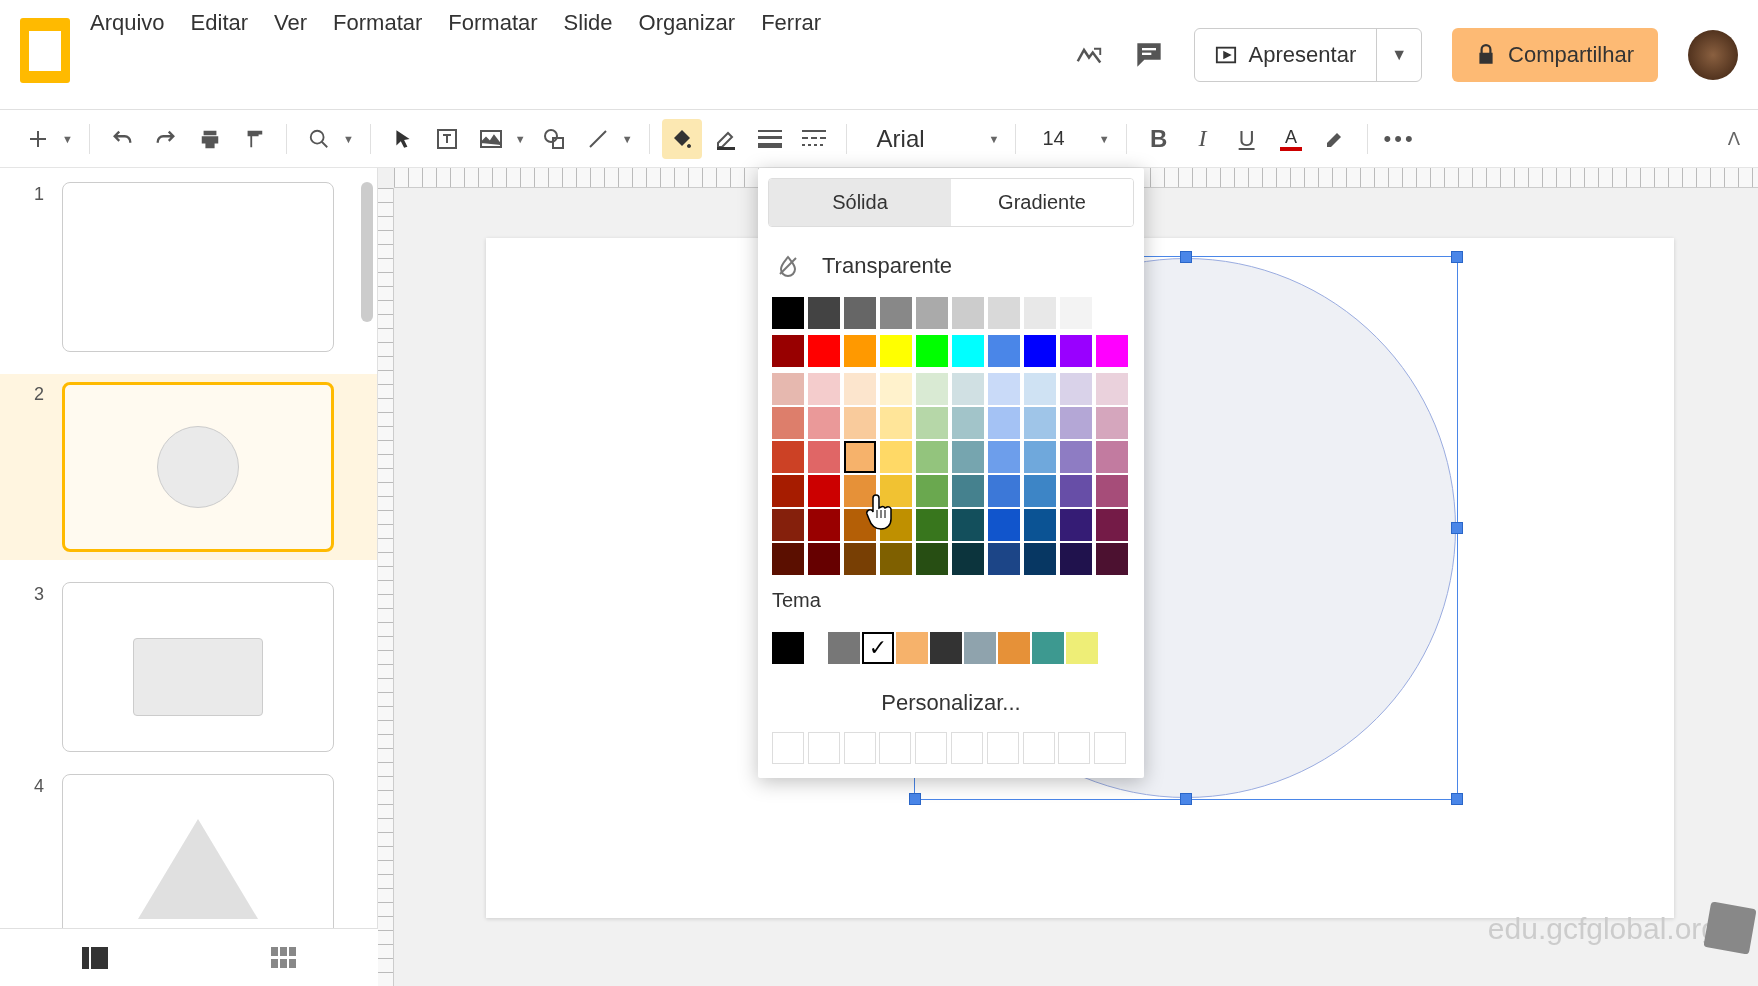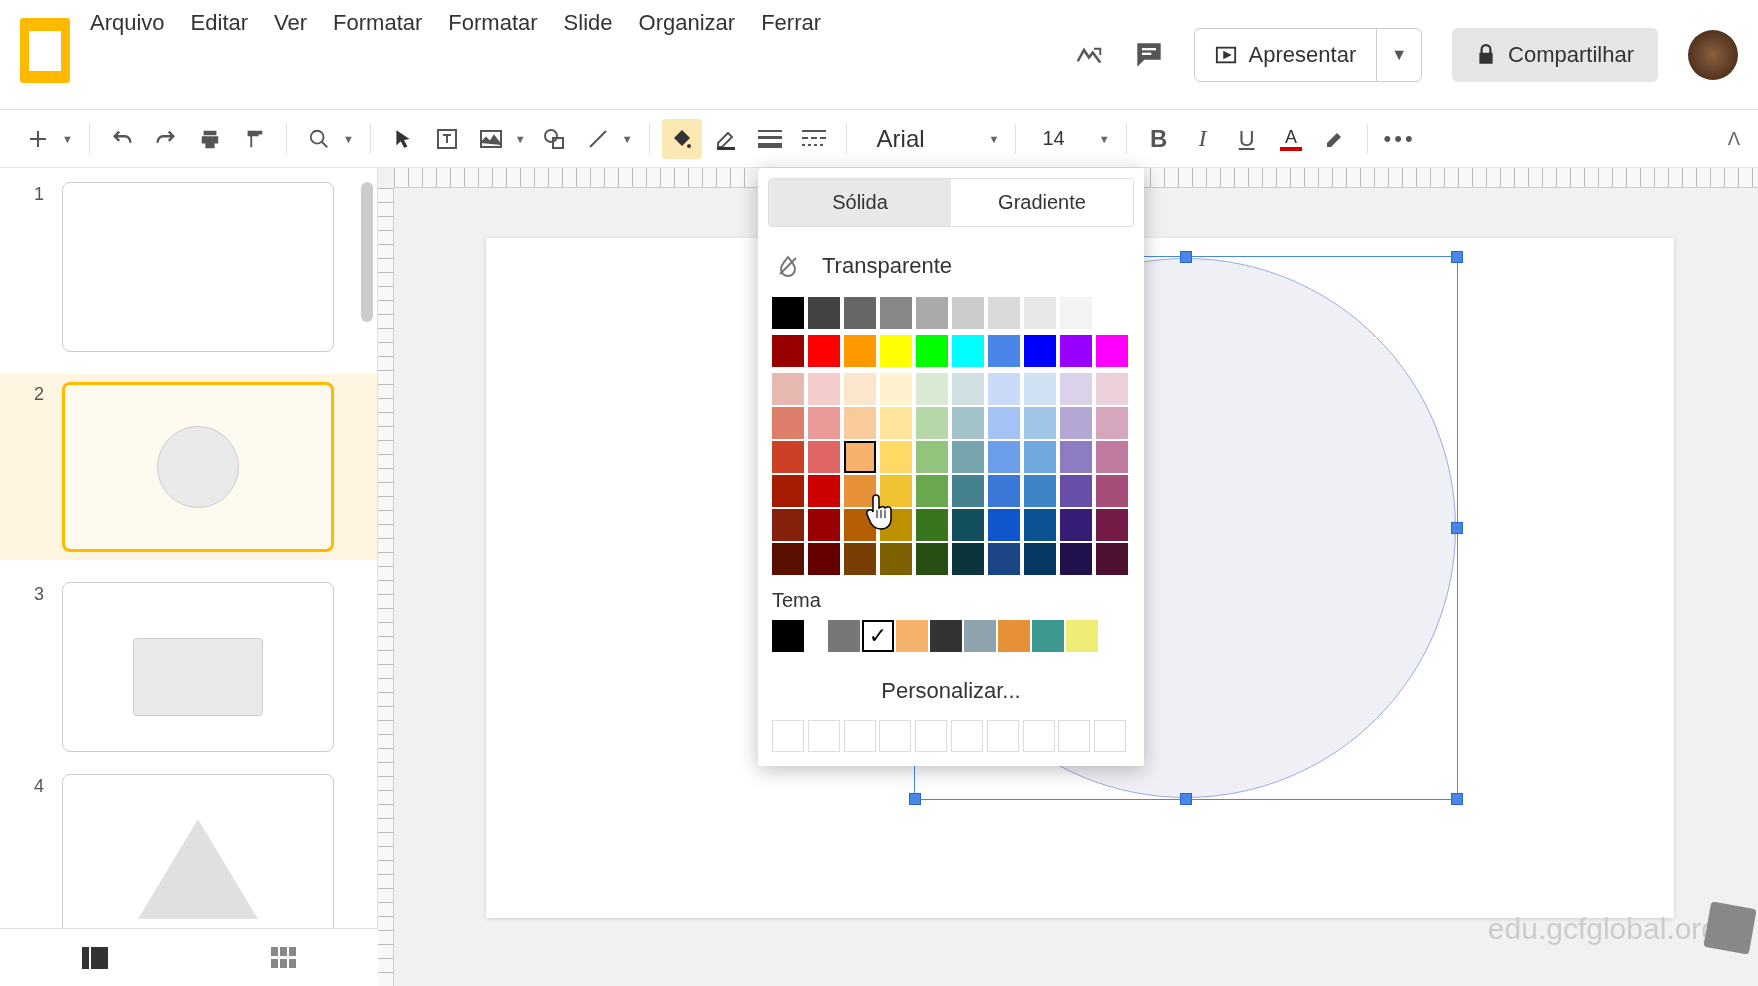--- a/index.html
+++ b/index.html
@@ -14,21 +14,21 @@
 .doc-title { font-size: 28px; color: #888; font-weight: 400; }
 .star-icon, .folder-icon { font-size: 22px; color: #bbb; }
 .menu-bar { display: flex; gap: 26px; font-size: 22px; color: #333; }
 .menu-bar span { cursor: pointer; }
 
 .header-right { display: flex; align-items: center; gap: 30px; padding-top: 18px; }
 .icon-btn { font-size: 28px; color: #555; cursor: pointer; }
 .present-btn { display: flex; align-items: center; border: 1px solid #ccc; border-radius: 6px; overflow: hidden; height: 54px; }
 .present-main { display: flex; align-items: center; gap: 12px; padding: 0 20px; font-size: 22px; color: #333; border-right: 1px solid #ccc; height: 100%; }
 .present-dropdown { padding: 0 14px; font-size: 16px; color: #555; }
-.share-btn { background: #e5e5e5; border-radius: 6px; padding: 14px 24px; display: flex; align-items: center; gap: 12px; font-size: 22px; color: #333; font-weight: 500; }
+.share-btn { background: #fdba74; border-radius: 6px; padding: 14px 24px; display: flex; align-items: center; gap: 12px; font-size: 22px; color: #333; font-weight: 500; }
 .avatar { width: 50px; height: 50px; border-radius: 50%; background: radial-gradient(#8a6040, #3a2010); }
 
 
 .toolbar { display: flex; align-items: center; height: 58px; padding: 0 18px; border-bottom: 1px solid #e5e5e5; gap: 4px; }
 .tool-btn { width: 40px; height: 40px; display: flex; align-items: center; justify-content: center; color: #555; font-size: 22px; cursor: pointer; border-radius: 4px; }
 .tool-btn.active { background: #fce8b2; }
 .tool-sep { width: 1px; height: 30px; background: #e0e0e0; margin: 0 8px; }
 .tool-dropdown { font-size: 11px; color: #666; margin-left: -4px; cursor: pointer; padding: 0 4px; }
 .font-select { font-size: 24px; padding: 0 60px 0 18px; color: #333; }
 .font-size { font-size: 20px; padding: 0 30px 0 14px; color: #333; }
@@ -72,21 +72,21 @@
 .cp-tab { flex: 1; text-align: center; padding: 12px 0; font-size: 20px; color: #333; background: #fff; }
 .cp-tab.active { background: #e8e8e8; }
 .cp-transparent { display: flex; align-items: center; gap: 22px; padding: 8px 18px 18px; font-size: 22px; color: #333; }
 .cp-trans-icon svg { width: 24px; height: 24px; }
 
 .cp-grid { display: grid; grid-template-columns: repeat(10, 1fr); gap: 2px; padding: 0 14px; }
 .cp-swatch { width: 32px; height: 32px; cursor: pointer; }
 .cp-swatch.selected { outline: 2px solid #000; outline-offset: -2px; position: relative; z-index: 2; }
 .cp-swatch.check::after { content: "✓"; display: flex; align-items: center; justify-content: center; color: #000; font-size: 22px; width: 100%; height: 100%; }
 
-.cp-theme-label { font-size: 20px; color: #333; padding: 14px 14px 8px; }
+.cp-theme-label { font-size: 20px; color: #333; padding: 14px 14px 20px; }
 .cp-theme-grid { display: flex; gap: 2px; padding: 0 14px; }
 .cp-theme-grid .cp-swatch:nth-child(2) { margin-left: 22px; }
 
 .cp-custom { text-align: center; font-size: 22px; color: #333; padding: 26px 0 16px; cursor: pointer; }
 .cp-recent { display: grid; grid-template-columns: repeat(10, 1fr); gap: 0; padding: 0 14px; }
 .cp-recent .cp-swatch { border: 1px solid #ddd; background: #fff; }
 
 .cursor-hand { position: absolute; top: 324px; left: 105px; font-size: 36px; z-index: 10; pointer-events: none; }
 
 

